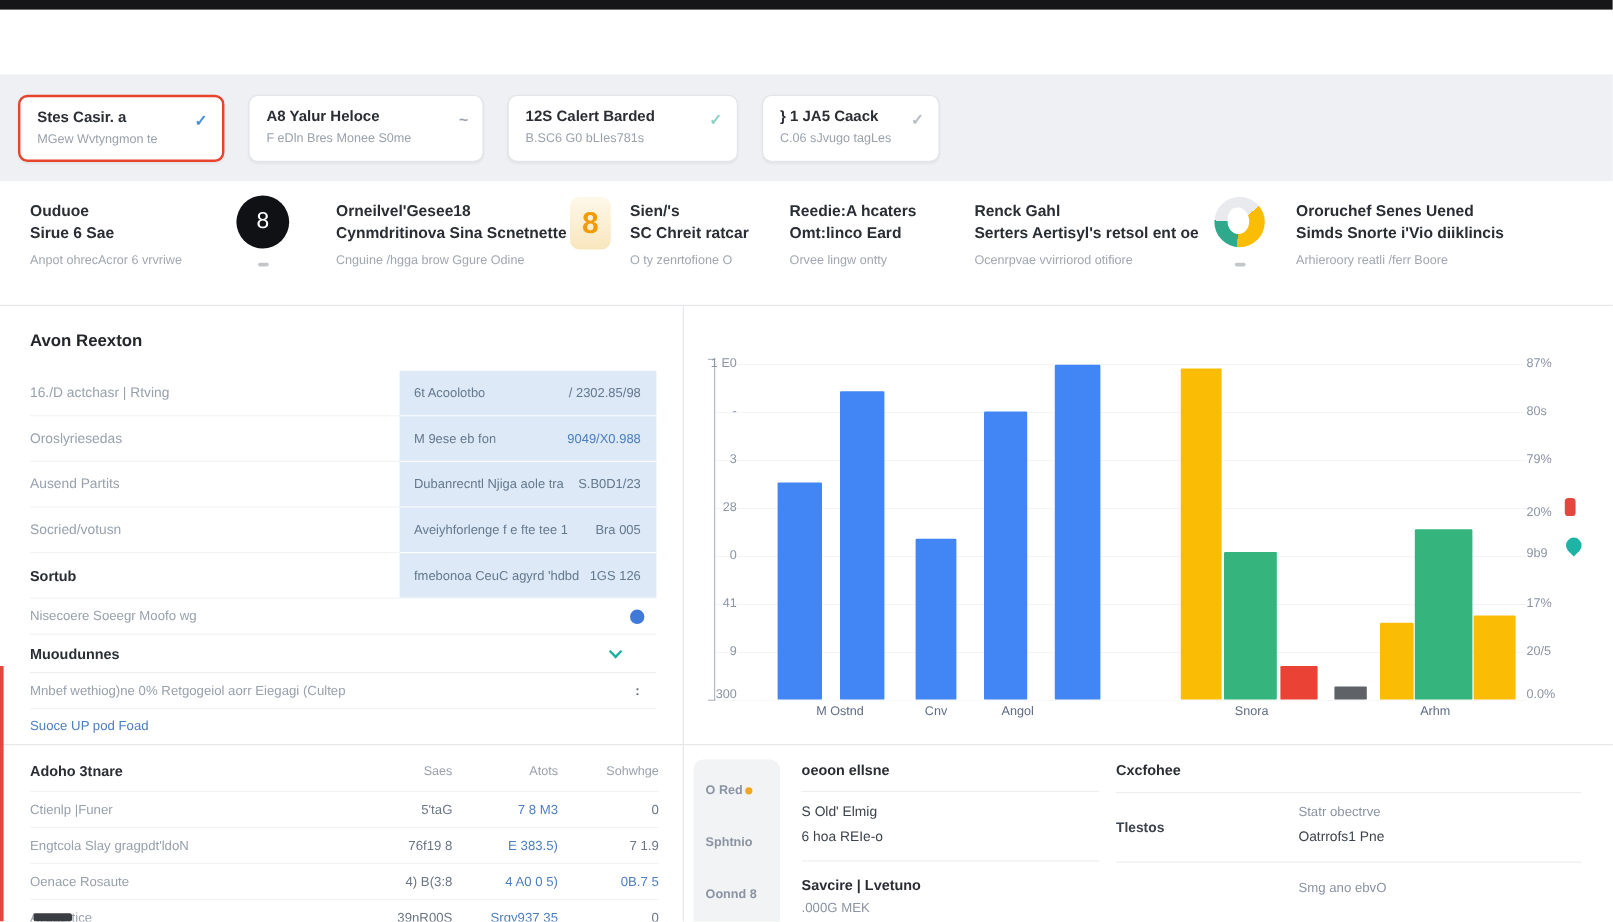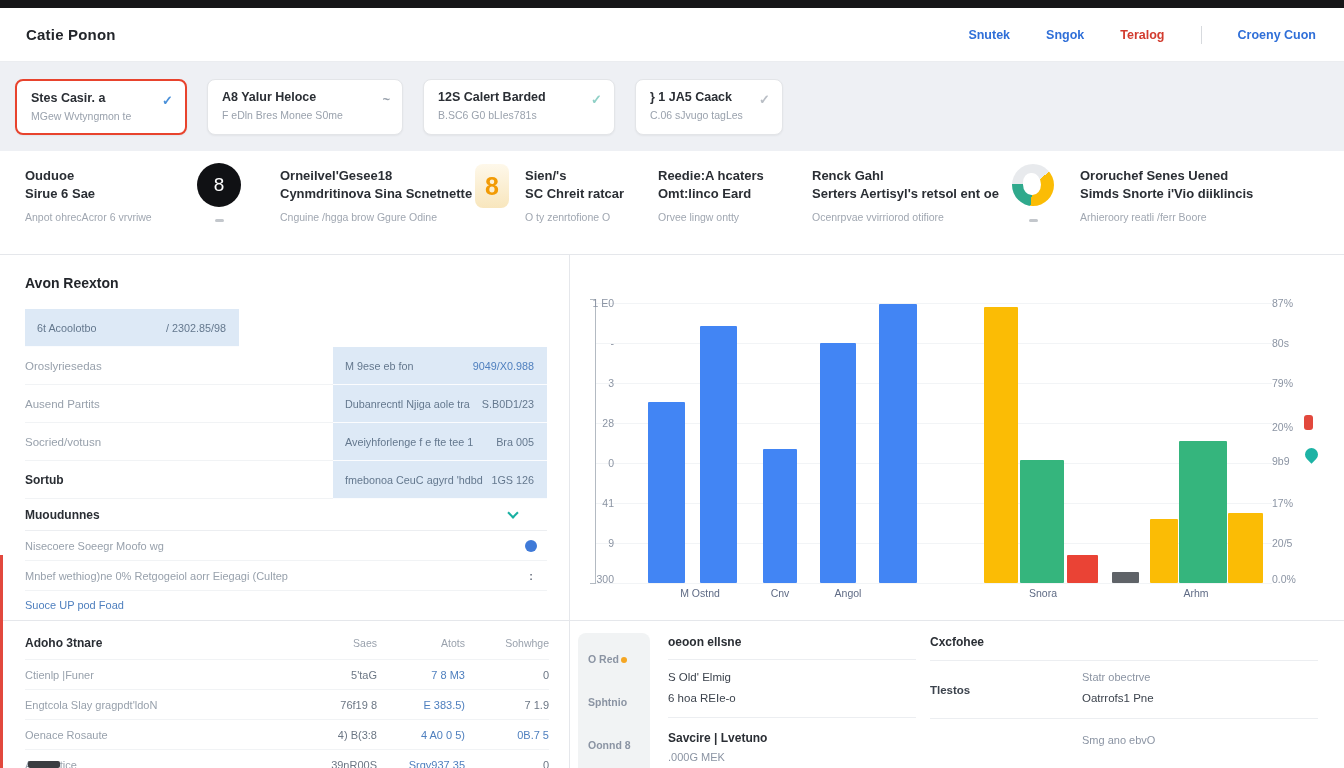--- a/index.html
+++ b/index.html
@@ -122,30 +122,20 @@
   .red-edge { position:absolute; left:0; top:555px; width:3px; height:213px; background:#e2483d; }
   .corner-fragment { position:absolute; left:28px; top:761px; width:32px; height:7px; background:#3a3d41; border-radius:2px; }
 </style>
 </head>
 <body>
 
 <div class="screen">
 
   <div class="top-strip"></div>
 
-  <header class="topbar">
-    <div class="brand">Catie Ponon</div>
-    <nav class="topnav">
-      <span class="nav-link">Snutek</span>
-      <span class="nav-link">Sngok</span>
-      <span class="nav-link red">Teralog</span>
-      <span class="nav-sep"></span>
-      <span class="nav-link">Croeny Cuon</span>
-    </nav>
-  </header>
 
   <section class="cards-row">
     <div class="card card1">
       <div>
         <div class="t">Stes Casir. a</div>
         <div class="s">MGew Wvtyngmon te</div>
       </div>
       <span class="ic" style="color:#4a90d9">✓</span>
     </div>
     <div class="card card2">
@@ -206,20 +196,21 @@
       <div class="f-line">Ororuchef Senes Uened</div>
       <div class="f-line">Simds Snorte i'Vio diiklincis</div>
       <div class="f-sub">Arhieroory reatli /ferr Boore</div>
     </div>
   </section>
 
   <section class="report-panel">
     <div class="rp-title">Avon Reexton</div>
 
     <div class="rp-row">
+      <div class="rp-left">16./D actchasr | Rtving</div>
       <div class="rp-right">
         <span class="rp-metric">6t Acoolotbo</span>
         <span class="rp-val">/ 2302.85/98</span>
       </div>
     </div>
     <div class="rp-row">
       <div class="rp-left">Oroslyriesedas</div>
       <div class="rp-right">
         <span class="rp-metric">M 9ese eb fon</span>
         <span class="rp-val blue">9049/X0.988</span>
@@ -240,27 +231,27 @@
       </div>
     </div>
     <div class="rp-row">
       <div class="rp-left strong">Sortub</div>
       <div class="rp-right">
         <span class="rp-metric">fmebonoa CeuC agyrd 'hdbd (e)</span>
         <span class="rp-val">1GS 126</span>
       </div>
     </div>
 
+    <div class="rp-xrow">
+      <span>Nisecoere Soeegr Moofo wg</span>
+      <span class="dot-blue"></span>
+    </div>
     <div class="rp-xrow head">
       <span>Muoudunnes</span>
       <span class="chevron-down"></span>
-    </div>
-    <div class="rp-xrow">
-      <span>Nisecoere Soeegr Moofo wg</span>
-      <span class="dot-blue"></span>
     </div>
     <div class="rp-xrow">
       <span>Mnbef wethiog)ne 0% Retgogeiol aorr Eiegagi (Cultep</span>
       <span class="colon">:</span>
     </div>
     <div class="rp-link">Suoce UP pod Foad</div>
   </section>
 
   <section class="chart-panel">
     <div class="gridlines"></div>

